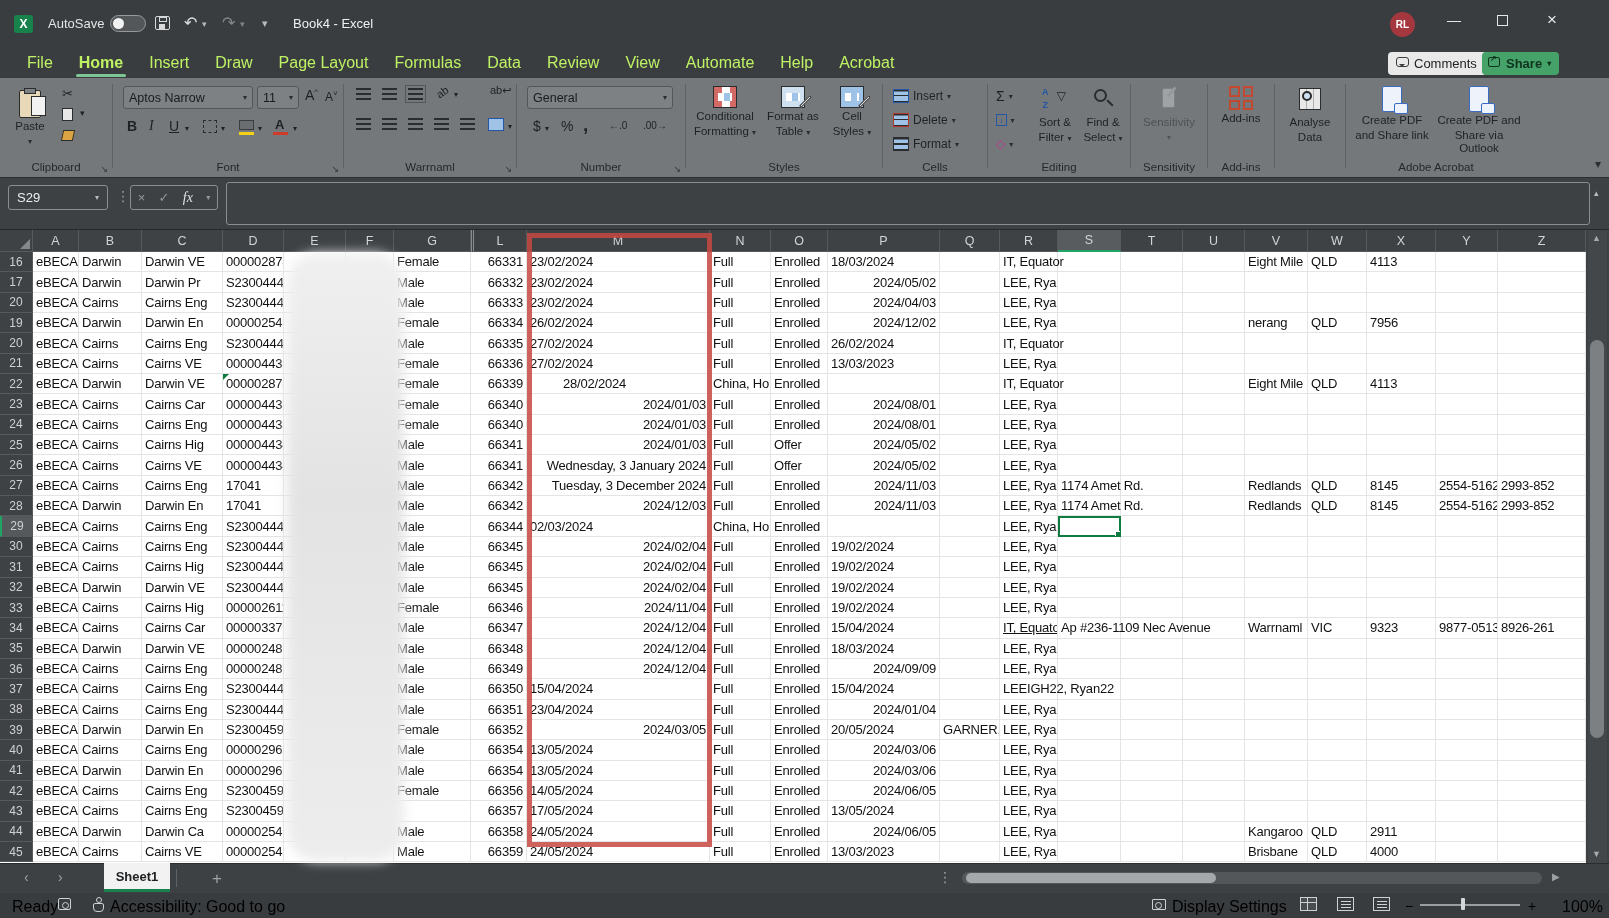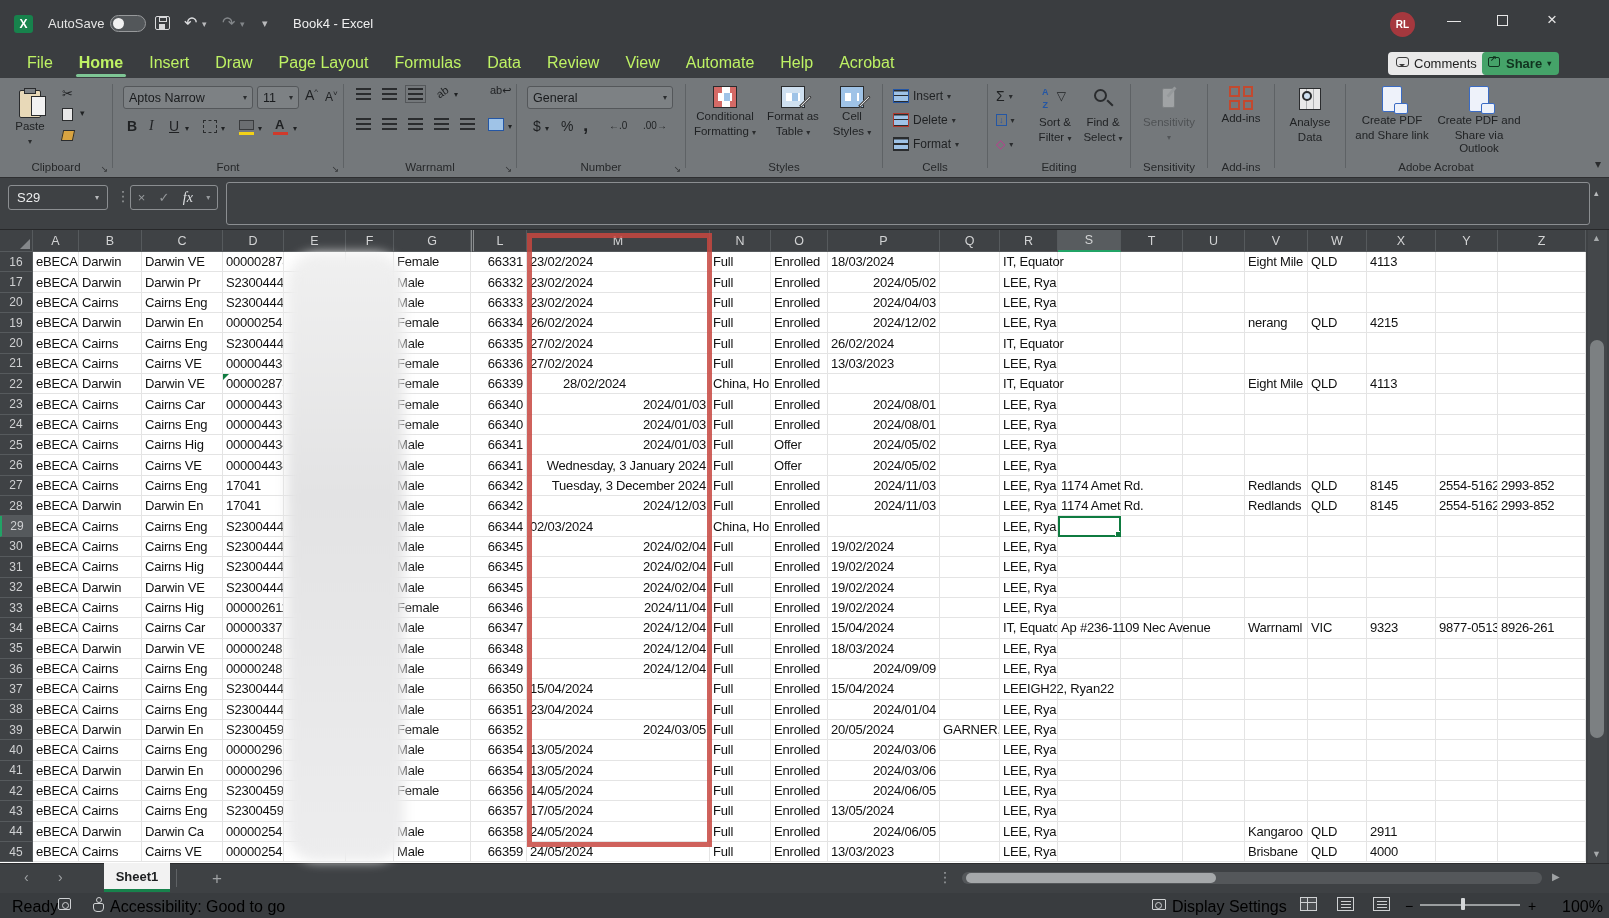--- a/index.html
+++ b/index.html
@@ -513,21 +513,21 @@
         <div class="cell" style="width: 61px;">Full</div>
         <div class="cell" style="width: 57px;">Enrolled</div>
         <div class="cell r" style="width: 112px;">2024/12/02</div>
         <div class="cell" style="width: 60px;"></div>
         <div class="cell" style="width: 58px;">LEE, Ryan</div>
         <div class="cell" style="width: 63px;"></div>
         <div class="cell" style="width: 62px;"></div>
         <div class="cell" style="width: 62px;"></div>
         <div class="cell" style="width: 63px;">nerang</div>
         <div class="cell" style="width: 59px;">QLD</div>
-        <div class="cell" style="width: 69px;">4215</div>
+        <div class="cell" style="width: 69px;">7956</div>
         <div class="cell" style="width: 62px;"></div>
         <div class="cell" style="width: 88px;"></div>
       </div>
       <div class="grow">
         <div class="rnum">20</div>
         <div class="cell" style="width: 46px;">eBECAS La</div>
         <div class="cell" style="width: 63px;">Cairns</div>
         <div class="cell" style="width: 81px;">Cairns Eng</div>
         <div class="cell" style="width: 61px;">S23004442</div>
         <div class="cell" style="width: 62px;"></div>
@@ -882,21 +882,21 @@
         <div class="cell" style="width: 61px;">000003379</div>
         <div class="cell" style="width: 62px;"></div>
         <div class="cell" style="width: 48px;"></div>
         <div class="cell" style="width: 77px;">Male</div>
         <div class="cell r" style="width: 56px;">66347</div>
         <div class="cell r" style="width: 183px;">2024/12/04</div>
         <div class="cell" style="width: 61px;">Full</div>
         <div class="cell" style="width: 57px;">Enrolled</div>
         <div class="cell" style="width: 112px;">15/04/2024</div>
         <div class="cell" style="width: 60px;"></div>
-        <div class="cell" style="width: 58px;">IT, Equato</div>
+        <div class="cell" style="width: 58px; text-decoration: underline;">IT, Equato</div>
         <div class="cell ov" style="width: 63px;">Ap #236-1109 Nec Avenue</div>
         <div class="cell" style="width: 62px;"></div>
         <div class="cell" style="width: 62px;"></div>
         <div class="cell" style="width: 63px;">Warrnaml</div>
         <div class="cell" style="width: 59px;">VIC</div>
         <div class="cell" style="width: 69px;">9323</div>
         <div class="cell" style="width: 62px;">9877-0513</div>
         <div class="cell" style="width: 88px;">8926-261</div>
       </div>
       <div class="grow">

